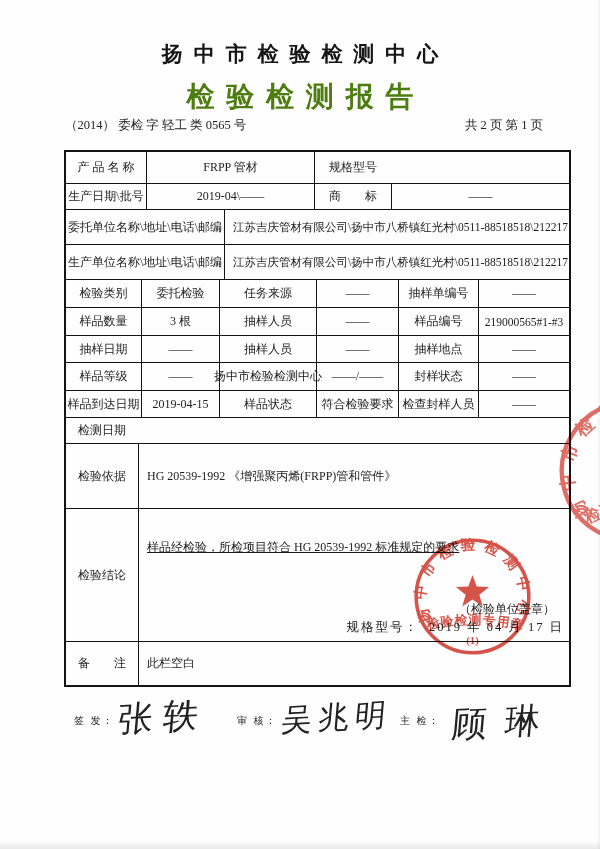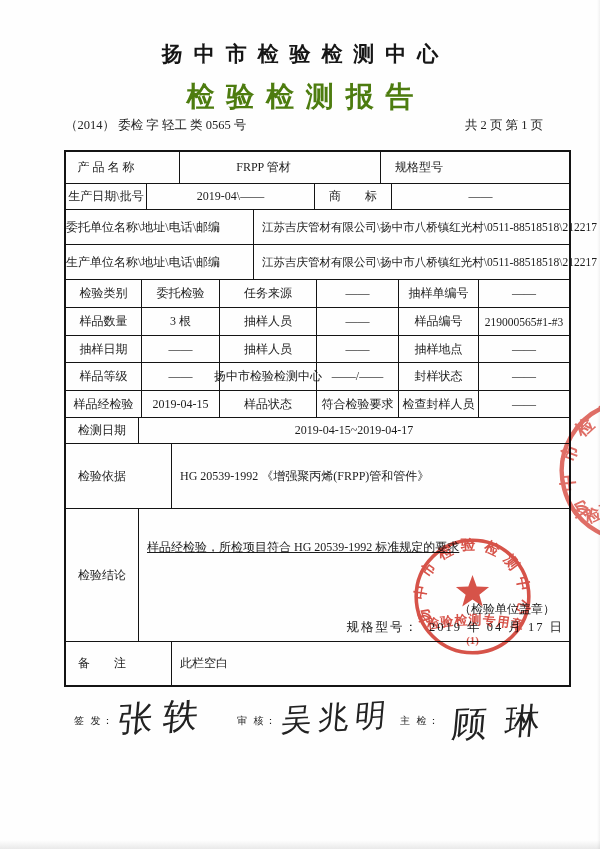--- a/index.html
+++ b/index.html
@@ -27,29 +27,29 @@
     display:flex;justify-content:space-between;
     font-size:12.5px;color:#222;
   }
   
   .report-table{
     position:absolute;left:64px;top:150px;width:507px;height:537px;
     border:2px solid #141414;box-sizing:border-box;
     background:transparent;
   }
   .tr{display:flex;border-top:1px solid #141414;box-sizing:border-box;}
-  .tr.first{border-top:none;gap:33px;}
+  .tr.first{border-top:none;}
   .c{
     border-left:1px solid #141414;box-sizing:border-box;
     display:flex;align-items:center;justify-content:center;
     font-size:12px;white-space:nowrap;overflow:visible;
     color:#1c1c1c;
   }
   .c.cf{border-left:none;}
-  .c.left{justify-content:flex-start;padding-left:8px;margin-left:33px;}
+  .c.left{justify-content:flex-start;padding-left:8px;}
   .c.small{font-size:11.5px;}
   .c.top-left{align-items:flex-start;justify-content:flex-start;padding:30px 0 0 8px;text-decoration:underline;}
   .conclusion-cell{position:relative;}
   .seal-note{
     position:absolute;right:14px;top:92px;font-size:12px;color:#1c1c1c;
   }
   .issue-date-line{
     position:absolute;right:5px;bottom:5px;font-size:12.5px;
     display:flex;gap:10px;letter-spacing:2px;color:#1c1c1c;
   }
@@ -140,31 +140,30 @@
   <div class="tr" style="height:28px">
     <div class="c cf" style="width:75px">样品等级</div>
     <div class="c" style="width:78px">——</div>
     <div class="c" style="width:97px">扬中市检验检测中心</div>
     <div class="c" style="width:82px">——/——</div>
     <div class="c" style="width:80px">封样状态</div>
     <div class="c" style="flex:1">——</div>
   </div>
 
   <div class="tr" style="height:27px">
-    <div class="c cf" style="width:75px">样品经检验</div>
+    <div class="c cf" style="width:75px">样品到达日期</div>
     <div class="c" style="width:78px">2019-04-15</div>
     <div class="c" style="width:97px">样品状态</div>
     <div class="c" style="width:82px">符合检验要求</div>
     <div class="c" style="width:80px">检查封样人员</div>
     <div class="c" style="flex:1">——</div>
   </div>
 
   <div class="tr" style="height:26px">
     <div class="c cf" style="width:72px">检测日期</div>
-    <div class="c" style="flex:1">2019-04-15~2019-04-17</div>
   </div>
 
   <div class="tr" style="height:65px">
     <div class="c cf" style="width:72px">检验依据</div>
     <div class="c left" style="flex:1">HG 20539-1992 《增强聚丙烯(FRPP)管和管件》</div>
   </div>
 
   <div class="tr" style="height:133px">
     <div class="c cf" style="width:72px">检验结论</div>
     <div class="c top-left conclusion-cell" style="flex:1">

